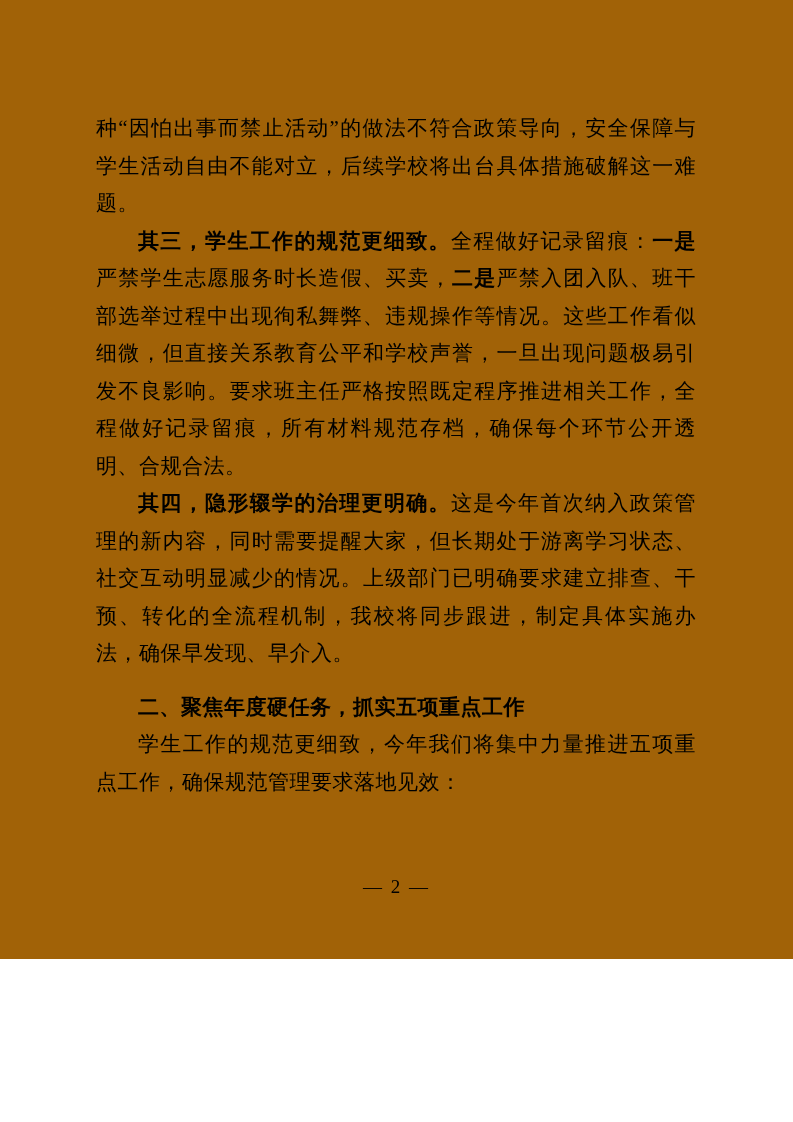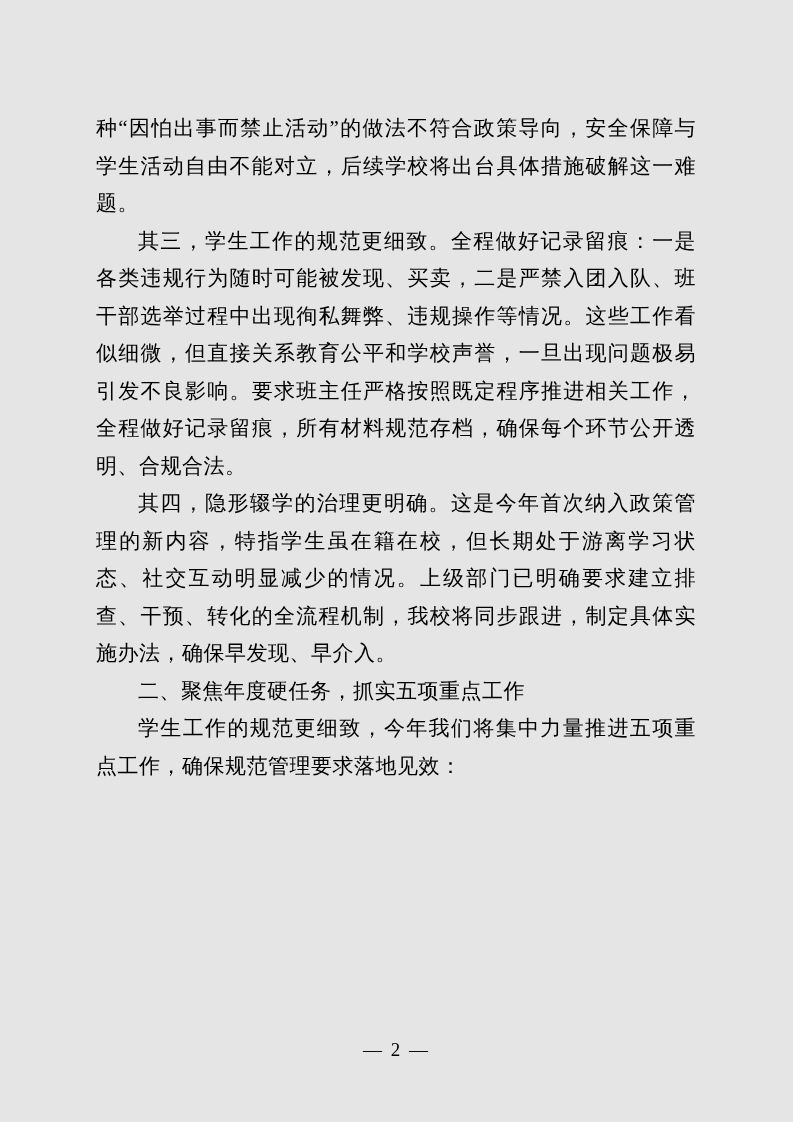--- a/index.html
+++ b/index.html
@@ -3,65 +3,66 @@
 <meta charset="utf-8">
 <style>
   html, body {
     margin: 0;
     padding: 0;
     background: #ffffff;
   }
   .page {
     position: relative;
     width: 793px;
-    height: 1122px;
-    background: #e5e5e5;
+    height: 959px;
+    background: #a16207;
     box-sizing: border-box;
     padding: 110px 97px 0 96px;
     font-family: "Liberation Serif", "DejaVu Serif", serif;
     color: #000000;
     overflow: hidden;
   }
   .doc-body p {
     margin: 0;
     font-size: 21px;
     line-height: 37.5px;
     letter-spacing: 0.5px;
     text-align: justify;
     text-justify: inter-ideograph;
     word-break: break-all;
   }
   .doc-body p.indent {
     text-indent: 2em;
   }
   .doc-body .bold {
-    font-weight: 400;
+    font-weight: 700;
   }
   .doc-body p.heading {
     font-weight: 700;
     text-align: left;
+    margin-top: 16px;
   }
   .page-number {
     position: absolute;
     left: 0;
     right: 0;
     bottom: 60px;
     text-align: center;
     font-size: 19px;
     line-height: 24px;
     letter-spacing: 2px;
     font-family: "Liberation Serif", "DejaVu Serif", serif;
     color: #000000;
   }
 </style>
 </head>
 <body>
 
 <div class="page">
   <div class="doc-body">
       <p><span>种“因怕出事而禁止活动”的做法不符合政策导向，安全保障与学生活动自由不能对立，后续学校将出台具体措施破解这一难题。</span></p>
-      <p class="indent"><span class="bold">其三，学生工作的规范更细致。</span><span>全程做好记录留痕：</span><span class="bold">一是</span><span>各类违规行为随时可能被发现、买卖，</span><span class="bold">二是</span><span>严禁入团入队、班干部选举过程中出现徇私舞弊、违规操作等情况。这些工作看似细微，但直接关系教育公平和学校声誉，一旦出现问题极易引发不良影响。要求班主任严格按照既定程序推进相关工作，全程做好记录留痕，所有材料规范存档，确保每个环节公开透明、合规合法。</span></p>
-      <p class="indent"><span class="bold">其四，隐形辍学的治理更明确。</span><span>这是今年首次纳入政策管理的新内容，特指学生虽在籍在校，但长期处于游离学习状态、社交互动明显减少的情况。上级部门已明确要求建立排查、干预、转化的全流程机制，我校将同步跟进，制定具体实施办法，确保早发现、早介入。</span></p>
+      <p class="indent"><span class="bold">其三，学生工作的规范更细致。</span><span>全程做好记录留痕：</span><span class="bold">一是</span><span>严禁学生志愿服务时长造假、买卖，</span><span class="bold">二是</span><span>严禁入团入队、班干部选举过程中出现徇私舞弊、违规操作等情况。这些工作看似细微，但直接关系教育公平和学校声誉，一旦出现问题极易引发不良影响。要求班主任严格按照既定程序推进相关工作，全程做好记录留痕，所有材料规范存档，确保每个环节公开透明、合规合法。</span></p>
+      <p class="indent"><span class="bold">其四，隐形辍学的治理更明确。</span><span>这是今年首次纳入政策管理的新内容，同时需要提醒大家，但长期处于游离学习状态、社交互动明显减少的情况。上级部门已明确要求建立排查、干预、转化的全流程机制，我校将同步跟进，制定具体实施办法，确保早发现、早介入。</span></p>
       <p class="indent heading"><span class="bold">二、聚焦年度硬任务，抓实五项重点工作</span></p>
       <p class="indent"><span>学生工作的规范更细致，今年我们将集中力量推进五项重点工作，确保规范管理要求落地见效：</span></p>
     </div>
   <div class="page-number">— 2 —</div>
 </div>
 
 </body></html>

